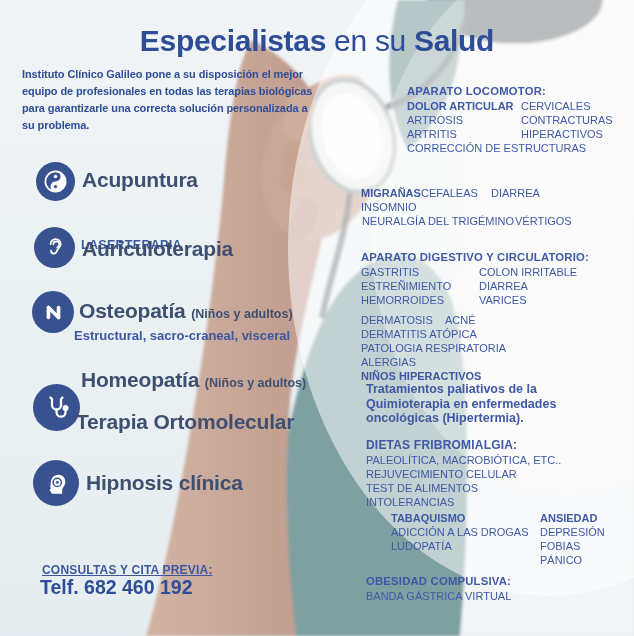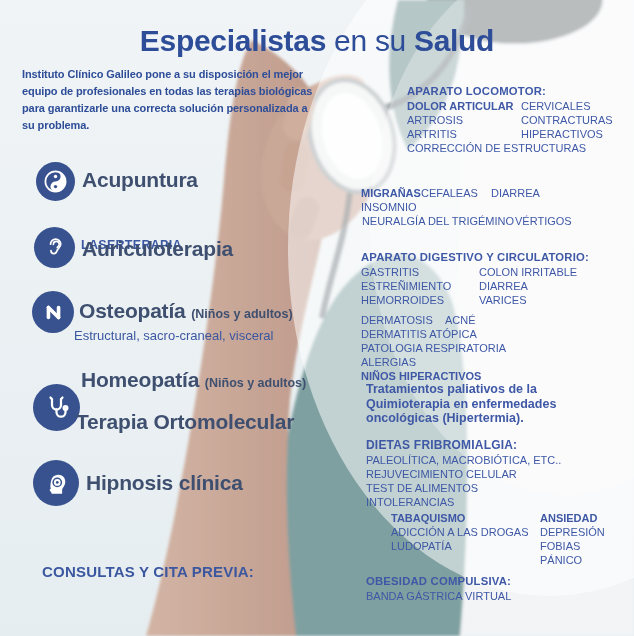--- a/index.html
+++ b/index.html
@@ -15,34 +15,34 @@
   .title .b{font-weight:700;}
   .title span{margin:0 4px;}
   
   .intro{position:absolute;left:22px;top:66px;color:var(--accent-blue);font-size:11px;font-weight:700;line-height:17px;letter-spacing:-.1px;}
   .intro div{white-space:nowrap;}
   
   .badge{position:absolute;border-radius:50%;background:var(--icon-navy);display:grid;place-items:center;}
   .svc-name{position:absolute;font-size:21px;font-weight:700;color:var(--service-dark);white-space:nowrap;letter-spacing:-.2px;}
   .svc-name .note{font-size:12.5px;font-weight:700;letter-spacing:0;}
   .svc-sub{position:absolute;font-size:12.5px;font-weight:700;color:var(--sub-blue);letter-spacing:.3px;white-space:nowrap;margin-top:43px;}
-  .svc-sub2{position:absolute;font-size:13px;font-weight:400;color:var(--sub-blue);white-space:nowrap;}
+  .svc-sub2{position:absolute;font-size:13px;font-weight:700;color:var(--sub-blue);white-space:nowrap;}
   
   .sec{position:absolute;color:var(--list-blue);font-size:11px;line-height:14px;}
   .sec-h{font-weight:700;font-size:11.3px;letter-spacing:.2px;line-height:15px;white-space:nowrap;}
   .row{display:flex;white-space:nowrap;}
   .row span{display:inline-block;}
   .bold{font-weight:700;}
   .c114{width:114px;} .c118{width:118px;} .c84{width:84px;}
   .w84{width:60px;} .w70{width:70px;} .w150{width:154px;text-align:center;}
   .center{text-align:left;}
   .pal{font-size:12.5px;font-weight:700;line-height:14.5px;color:var(--list-blue);}
   .col{position:absolute;color:var(--list-blue);font-size:11px;line-height:14px;white-space:nowrap;}
   
-  .contact-label{position:absolute;left:42px;top:563px;font-size:15px;font-weight:700;letter-spacing:.2px;color:var(--sub-blue);white-space:nowrap;}
+  .contact-label{position:absolute;left:42px;top:563px;font-size:12px;font-weight:700;letter-spacing:.2px;color:var(--sub-blue);white-space:nowrap;text-decoration:underline;}
   .contact-phone{position:absolute;left:40px;top:576px;font-size:19.5px;font-weight:700;color:var(--accent-blue);white-space:nowrap;}
 </style>
 </head>
 <body>
 
 <div class="canvas">
 
   <svg class="bg" width="634" height="636" viewBox="0 0 634 636">
     <defs>
       <linearGradient id="bgGrad" x1="0" y1="0" x2="0" y2="1">
@@ -136,20 +136,21 @@
   <span class="badge" style="left:33px;top:460px;width:46px;height:46px">
     <svg width="30" height="30" viewBox="0 0 24 24">
       <path d="M8.6,20.5 c-0.3,-1.6 -1.7,-2.4 -1.7,-3 c0,-0.5 0.9,-0.6 0.9,-1 c0,-0.6 -0.4,-1.1 -0.3,-1.7 C7.8,10.6 8.3,6 12.8,5.5 c4.2,-0.5 6.6,2.3 6.6,5.4 c0,3.5 -2.5,4.7 -2.5,6.8 l0,2.8 Z" fill="#fff"></path>
       <circle cx="13" cy="11.5" r="3.3" fill="none" stroke="#37528e" stroke-width="1.2"></circle>
       <circle cx="13" cy="11.5" r="1.1" fill="#37528e"></circle>
     </svg>
   </span>
   <div class="svc-name" style="left:86px;top:471px">Hipnosis clínica</div>
 
   <div class="contact-label">CONSULTAS Y CITA PREVIA:</div>
+  <div class="contact-phone">Telf. 682 460 192</div>
 
   <div class="sec" style="left:407px;top:84px;width:226px">
     <div class="sec-h">APARATO LOCOMOTOR:</div>
     <div class="row">
         <span class="c114 bold">DOLOR ARTICULAR</span>
         <span>CERVICALES</span>
       </div>
     <div class="row">
         <span class="c114">ARTROSIS</span>
         <span>CONTRACTURAS</span>

